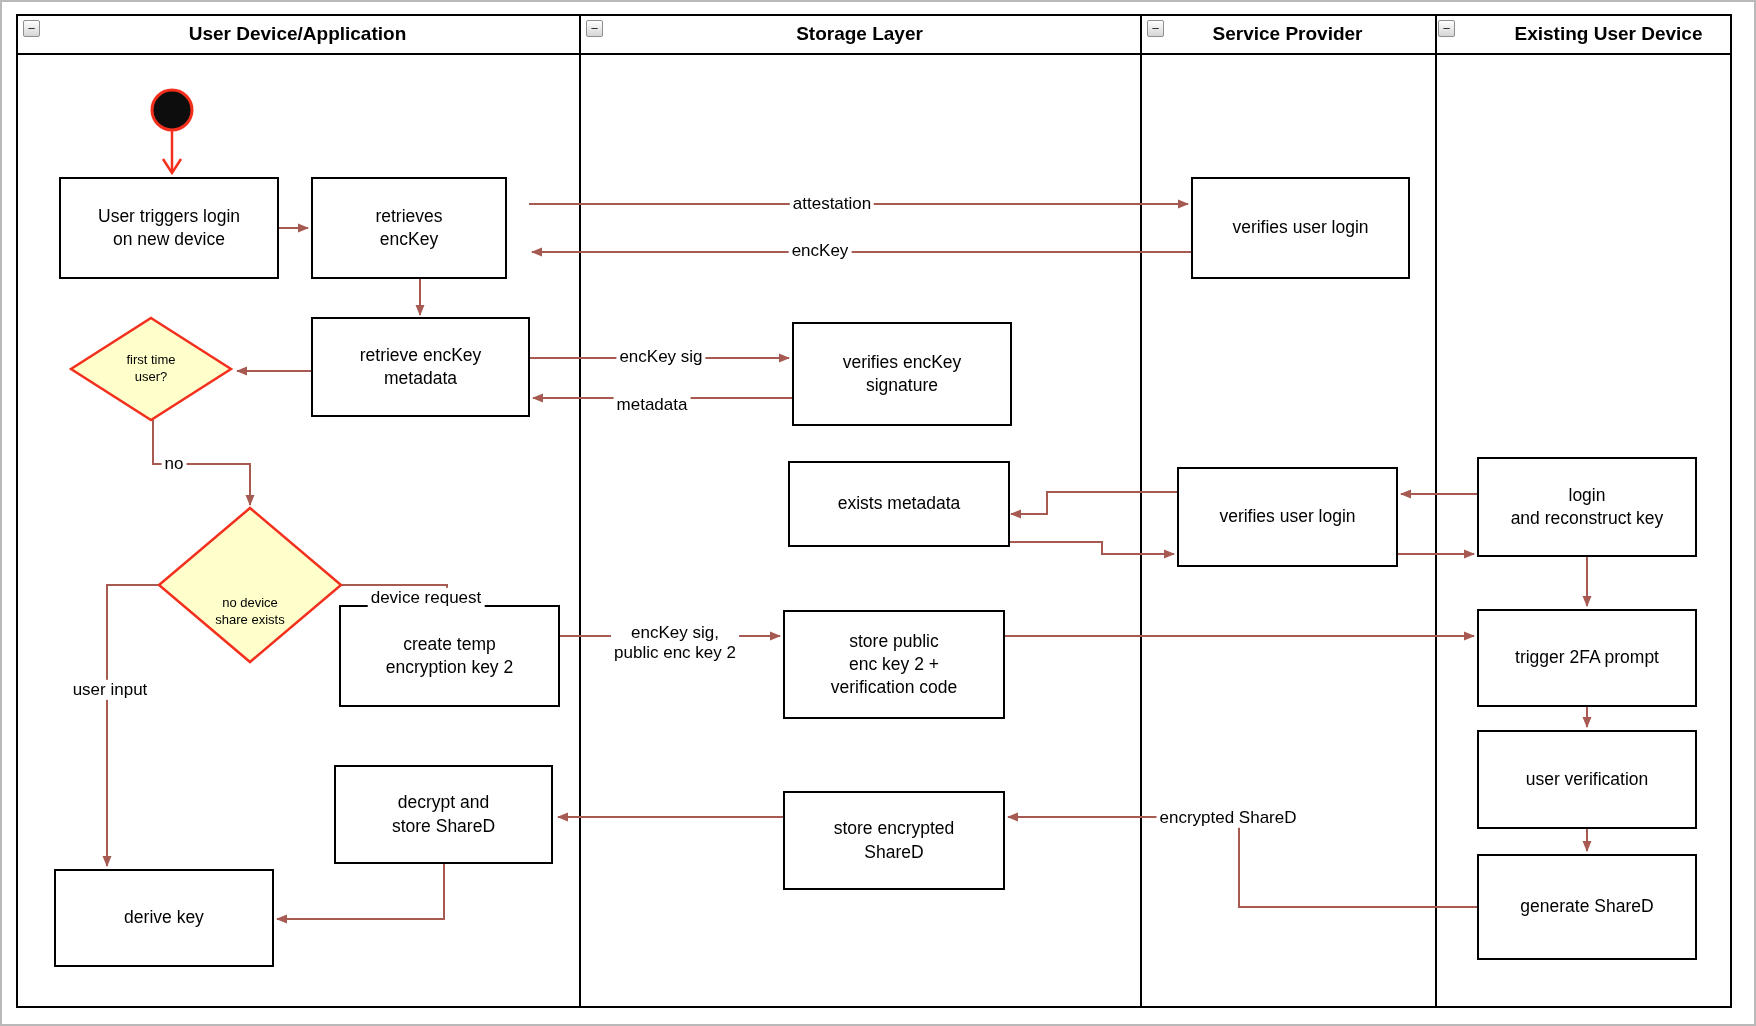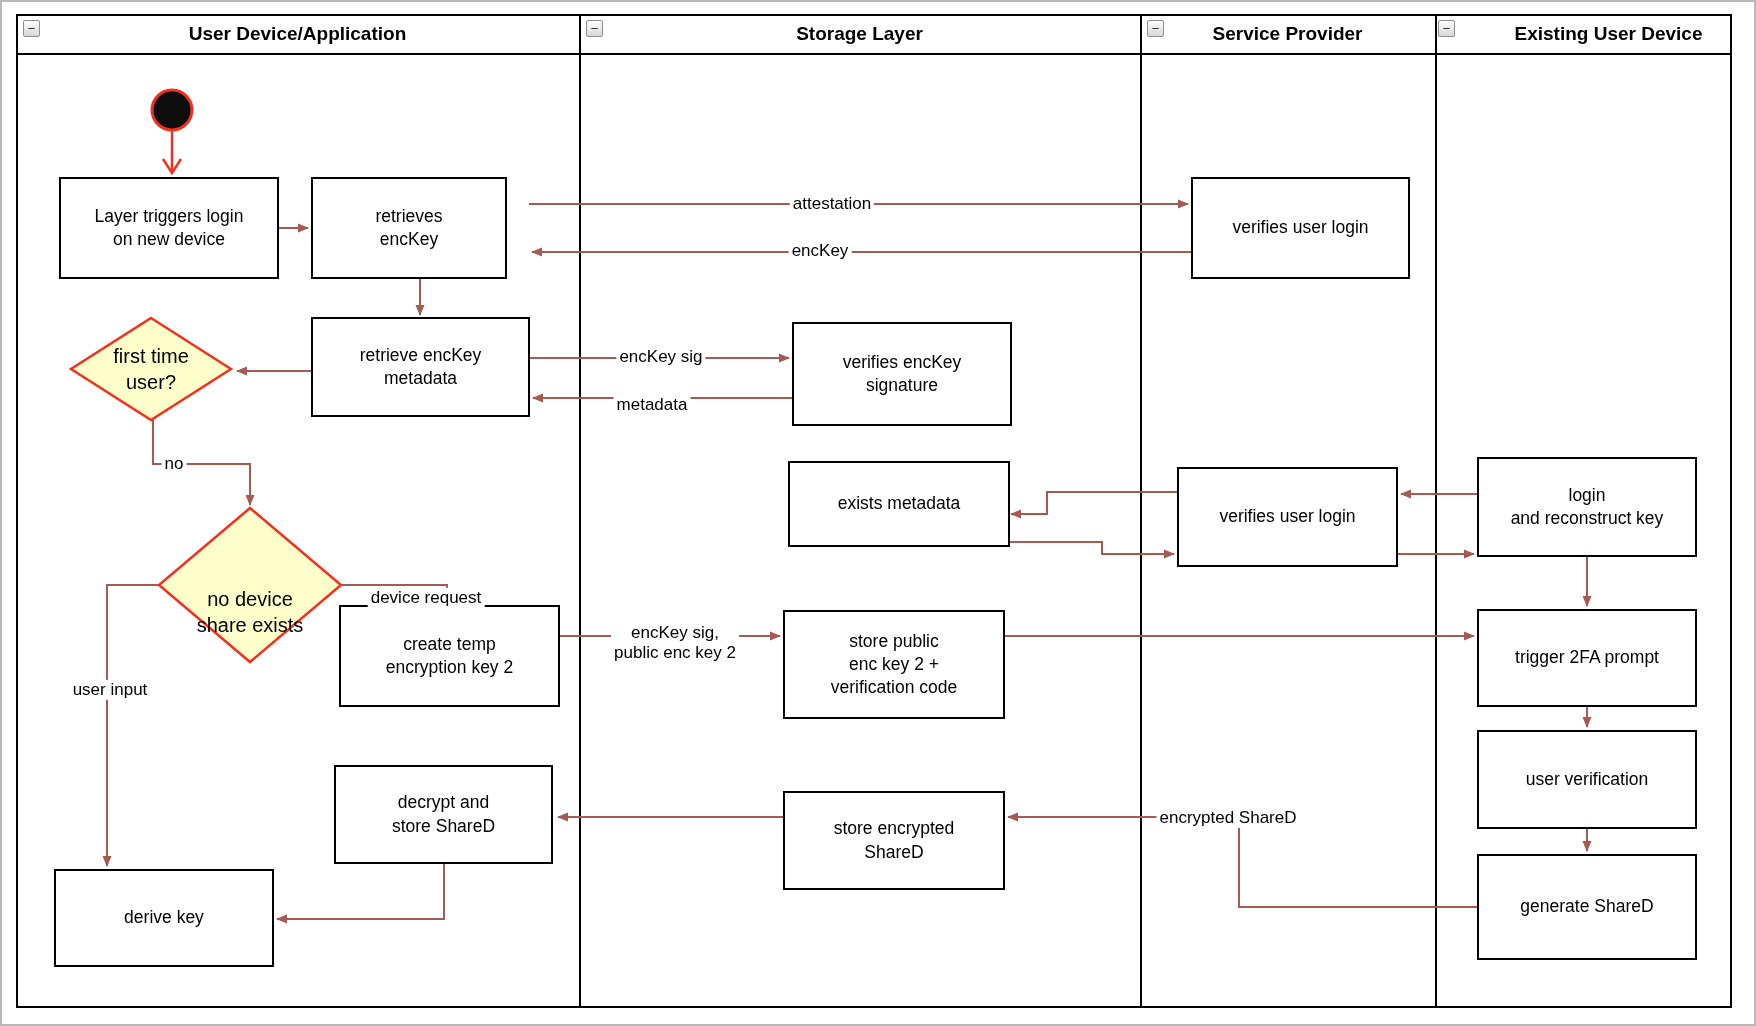--- a/index.html
+++ b/index.html
@@ -21,21 +21,21 @@
     box-sizing:border-box;display:flex;align-items:center;justify-content:center;text-align:center;
     font-size:17.5px;line-height:1.32;white-space:pre-line;z-index:3;}
   svg.edges{position:absolute;left:0;top:0;z-index:2;}
   .edge{stroke:var(--arrow);stroke-width:2;fill:none;}
   .head{fill:var(--arrow);stroke:none;}
   .accent-edge{stroke:var(--accent);stroke-width:2.5;fill:none;}
   .diamond{fill:var(--diamond_fill);stroke:var(--accent);stroke-width:2.5;}
   .start-dot{fill:#0d0d0d;stroke:var(--accent);stroke-width:3;}
   .edge-label{position:absolute;transform:translate(-50%,-50%);background:#fff;padding:0 3px;
     font-size:17px;line-height:1.2;text-align:center;white-space:pre-line;z-index:4;}
-  .diamond-label{position:absolute;transform:translate(-50%,-50%);font-size:20px;line-height:1.3;
+  .diamond-label{position:absolute;transform:translate(-50%,-50%);font-size:13px;line-height:1.3;
     text-align:center;white-space:pre-line;z-index:4;}
 </style>
 </head>
 <body>
 
 <div class="canvas">
 
   <div class="pool-frame"></div>
   <div class="lane-line" style="left:577px;"></div>
   <div class="lane-line" style="left:1138px;"></div>
@@ -91,21 +91,21 @@
     <path class="edge" marker-end="url(#arrowhead)" d="M1585,827 L1585,849"></path>
     <path class="edge" marker-end="url(#arrowhead)" d="M1475,905 L1237,905 L1237,815 L1006,815"></path>
     <path class="edge" marker-end="url(#arrowhead)" d="M442,862 L442,917 L275,917"></path>
     <path class="edge" marker-end="url(#arrowhead)" d="M157,583 L105,583 L105,864"></path>
     <path class="edge" marker-end="url(#arrowhead)" d="M781,815 L556,815"></path>
 
     <polygon class="diamond" points="149,316 229,367 149,418 69,367"></polygon>
     <polygon class="diamond" points="248,506 339,583 248,660 157,583"></polygon>
   </svg>
 
-  <div class="node" style="left:57px;top:175px;width:220px;height:102px;">Layer triggers login
+  <div class="node" style="left:57px;top:175px;width:220px;height:102px;">User triggers login
 on new device</div>
   <div class="node" style="left:309px;top:175px;width:196px;height:102px;">retrieves
 encKey</div>
   <div class="node" style="left:309px;top:315px;width:219px;height:100px;">retrieve encKey
 metadata</div>
   <div class="node" style="left:337px;top:603px;width:221px;height:102px;">create temp
 encryption key 2</div>
   <div class="node" style="left:52px;top:867px;width:220px;height:98px;">derive key</div>
   <div class="node" style="left:332px;top:763px;width:219px;height:99px;">decrypt and
 store ShareD</div>

